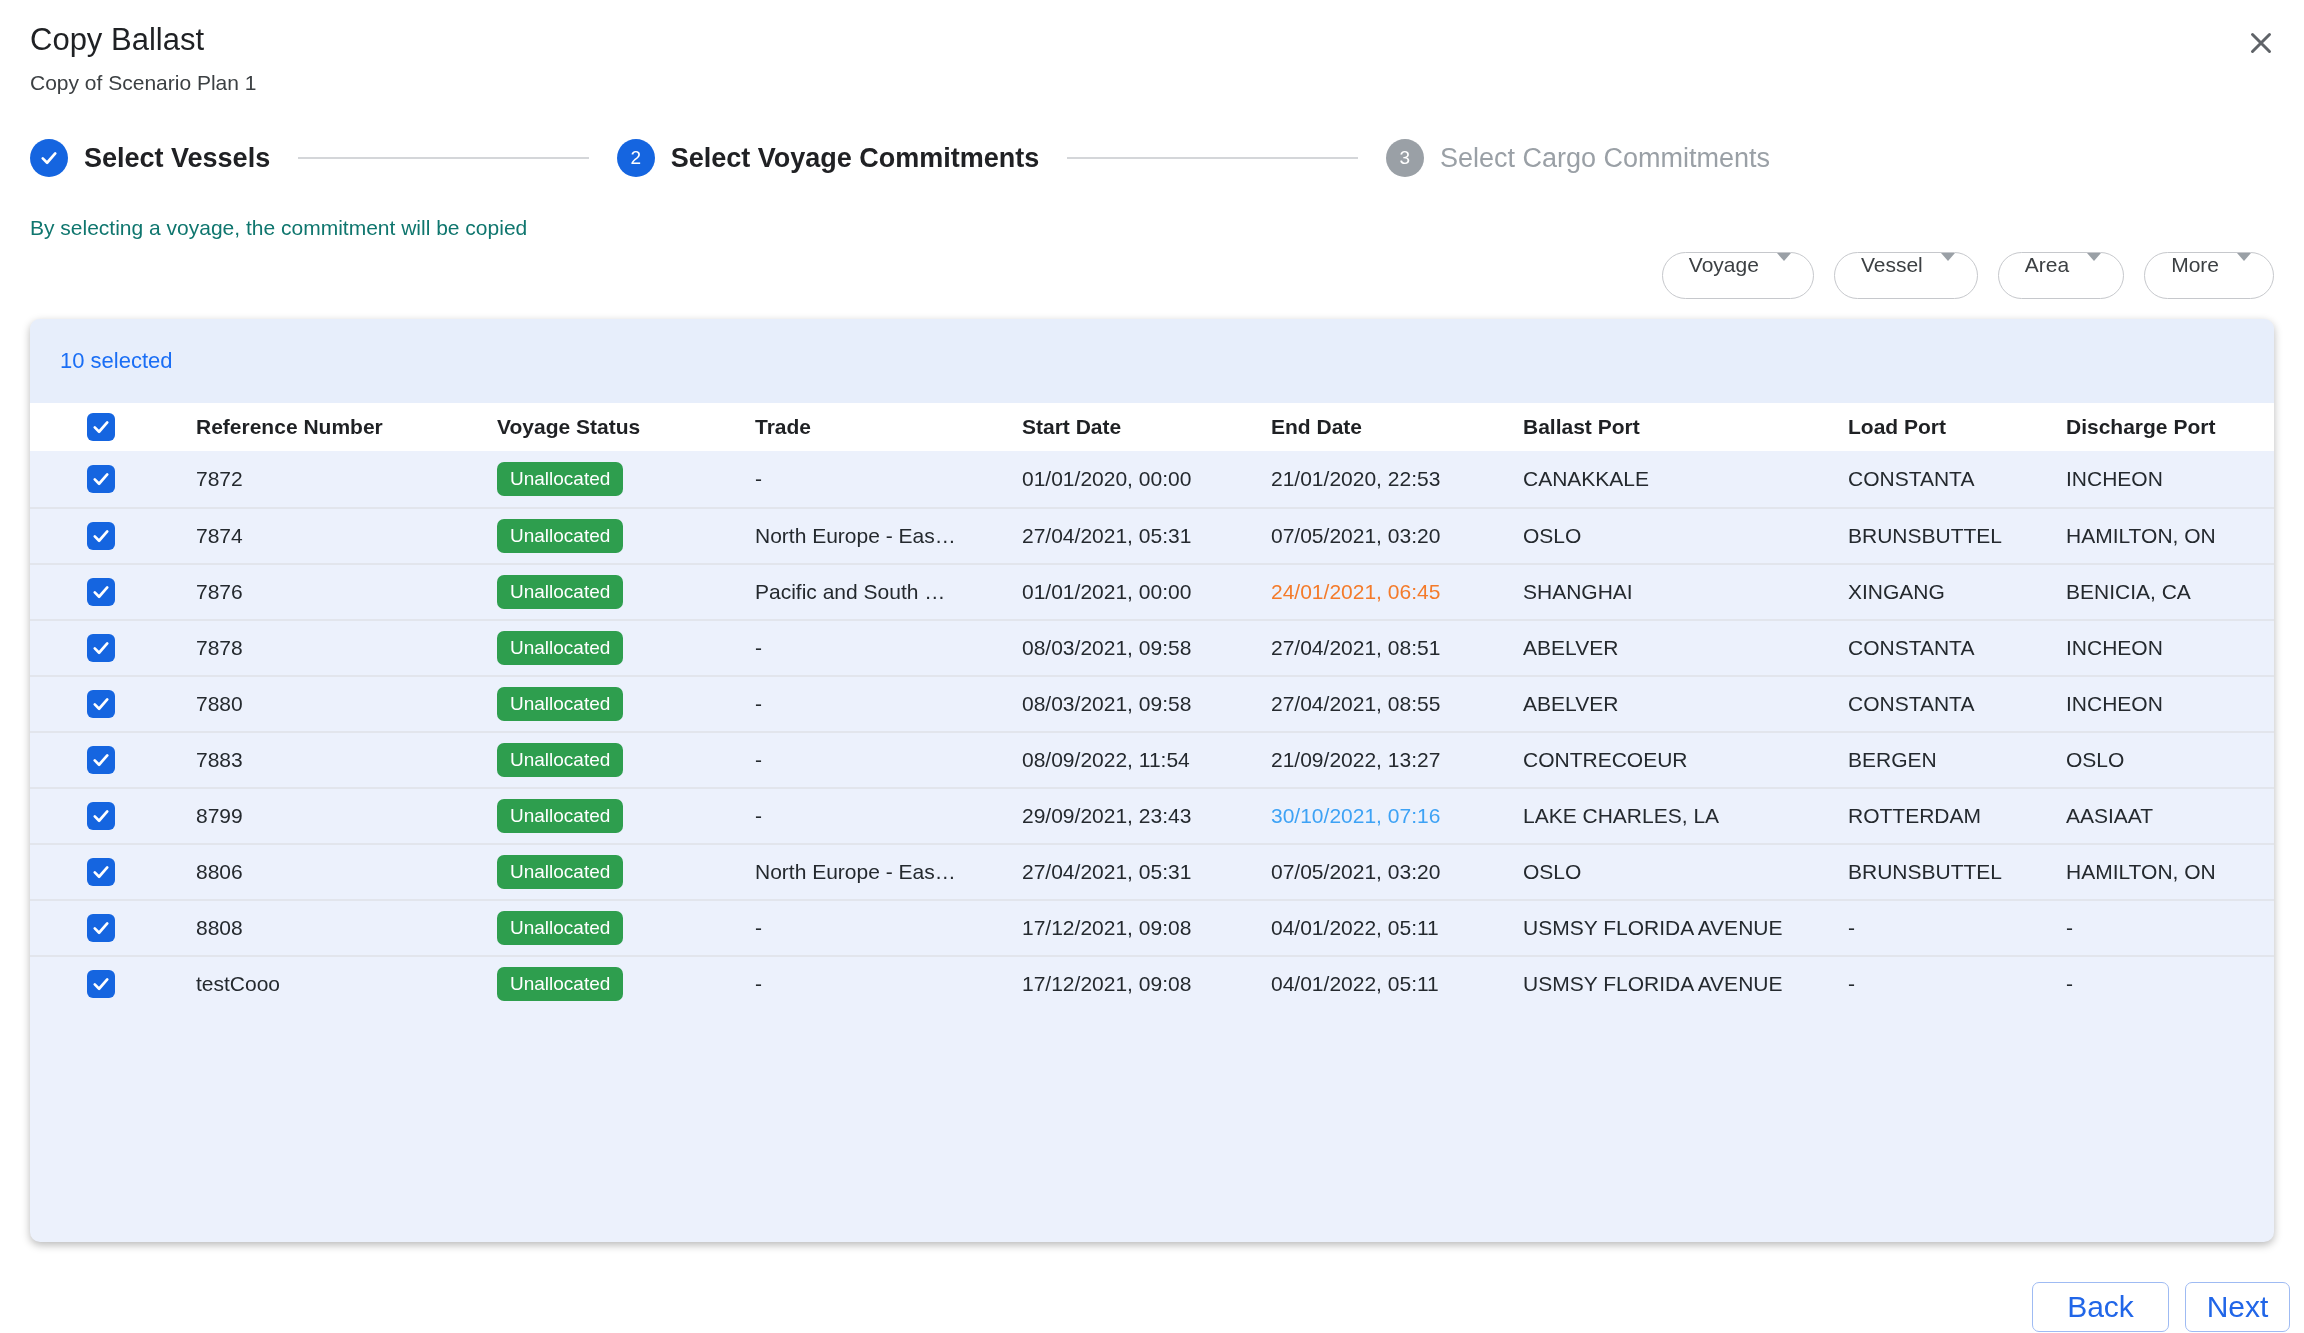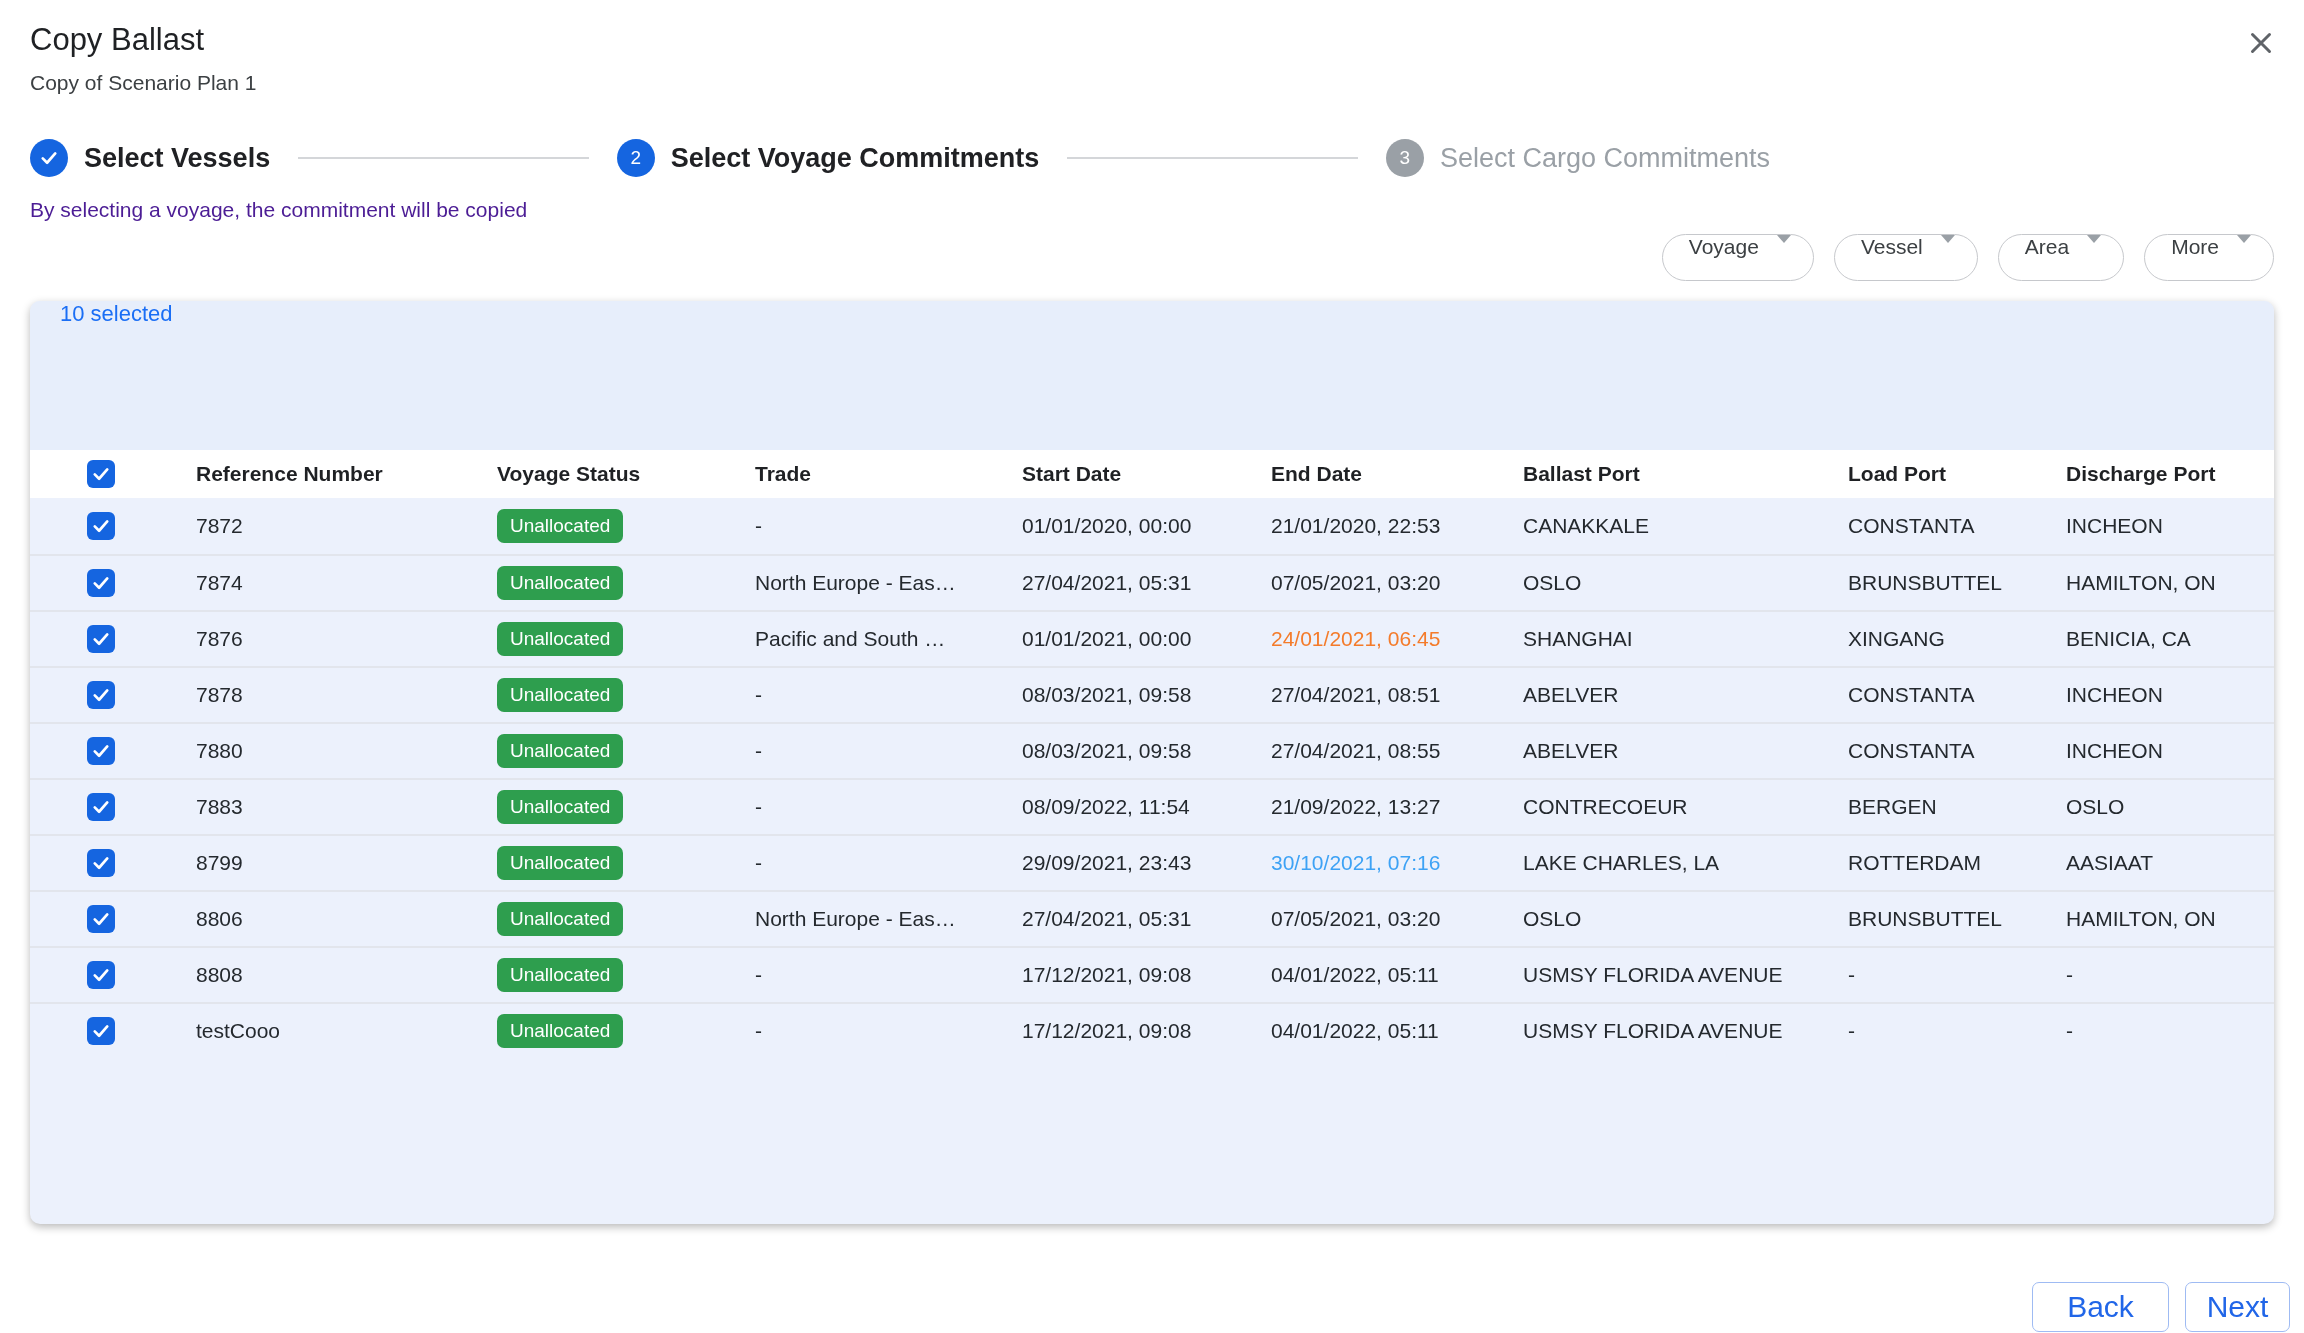--- a/index.html
+++ b/index.html
@@ -20,30 +20,30 @@
   
   .stepper { display:flex; align-items:center; margin-top:44px; width:1740px; }
   .step { display:flex; align-items:center; gap:16px; flex:0 0 auto; cursor:pointer; }
   .step-circle { width:38px; height:38px; border-radius:50%; display:flex; align-items:center; justify-content:center; color:#fff; font-size:19px; line-height:0; flex:none; }
   .step-circle.done, .step-circle.active { background:#1565e0; }
   .step-circle.inactive { background:#9aa0a6; }
   .step-label { font-size:27px; font-weight:700; color:#202124; white-space:nowrap; }
   .step.inactive .step-label { color:#9aa0a6; font-weight:400; }
   .connector { flex:1 1 auto; height:2px; background:#d4d6d9; margin:0 28px; }
 
-  .hint { margin-top:21px; font-size:21px; color:#4c1d95; }
+  .hint { margin-top:39px; font-size:21px; color:#0f766e; }
 
   
   .filters { display:flex; justify-content:flex-end; gap:20px; margin-top:12px; }
   .pill { display:flex; align-items:flex-start; gap:18px; height:47px; padding:0 22px 0 26px; border:1px solid #c6c8cc; border-radius:24px; background:#fff; font-size:21px; color:#3c4043; cursor:pointer; }
   .caret { width:0; height:0; border-left:7px solid transparent; border-right:7px solid transparent; border-top:8px solid #9aa0a6; }
 
   
   .table-card { margin-top:20px; height:923px; border-radius:10px; overflow:hidden; background:#ecf1fc; box-shadow:0 3px 8px rgba(0,0,0,.28); }
-  .banner { height:149px; background:#e7eefb; display:flex; align-items:flex-start; padding-left:30px; font-size:22px; color:#1a6ef5; }
+  .banner { height:84px; background:#e7eefb; display:flex; align-items:center; padding-left:30px; font-size:22px; color:#1a6ef5; }
   .trow { display:grid; grid-template-columns:166px 301px 258px 267px 249px 252px 325px 218px 1fr; align-items:center; }
   .thead { background:#ffffff; height:48px; font-weight:700; font-size:21px; color:#1f2124; }
   .tbody .trow { height:56px; background:#ecf1fc; font-size:21px; color:#24292e; cursor:pointer; }
   .tbody .trow + .trow { border-top:2px solid #e2e5ec; }
   .cell { white-space:nowrap; overflow:hidden; text-overflow:ellipsis; padding-right:18px; }
   .cell-check { padding-left:57px; }
   .checkbox { width:28px; height:28px; border-radius:6px; background:#1565e0; display:flex; align-items:center; justify-content:center; cursor:pointer; line-height:0; }
   .badge { display:inline-block; background:#2e9e4e; color:#fff; font-size:19px; padding:6px 13px; border-radius:7px; }
   .end-warning { color:#f47b2a; }
   .end-info { color:#3da2f5; }

